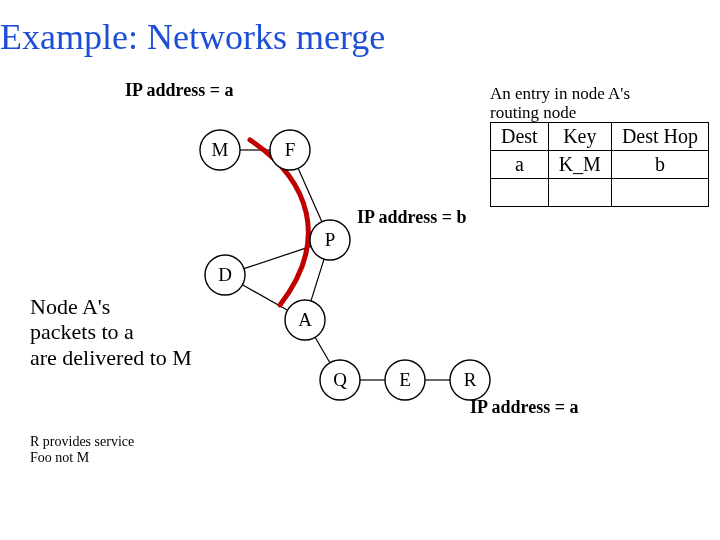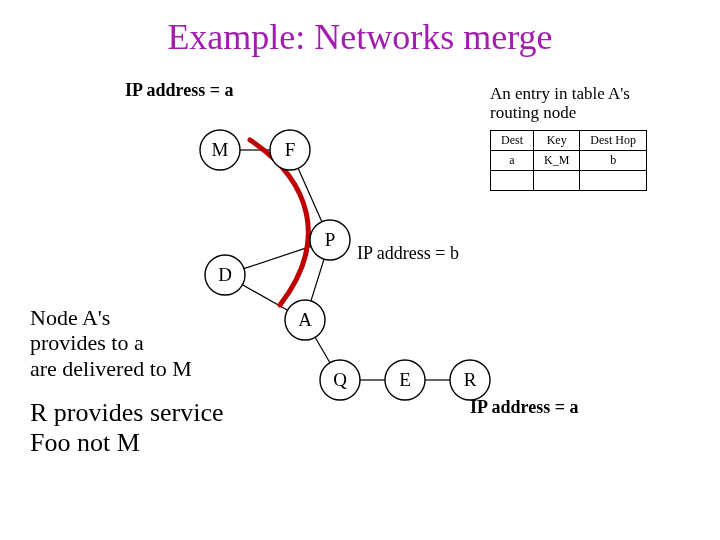--- a/index.html
+++ b/index.html
@@ -1,42 +1,42 @@
 <!DOCTYPE html>
 <html><head>
 <meta charset="utf-8">
 <style>
   html,body{margin:0;padding:0;width:720px;height:540px;background:#fff;font-family:"Times New Roman",Times,serif;color:#000}
   .slide{position:relative;width:720px;height:540px}
-  .title{position:absolute;top:16px;left:0;width:720px;text-align:center;font-size:36px;color:#a21caf;font-weight:400}
+  .title{position:absolute;top:16px;left:0;width:720px;font-size:36px;color:#1d4ed8;font-weight:400}
   .lbl{position:absolute;font-size:18px;line-height:1.15}
   .ip-a{top:80px;left:125px;font-weight:700}
   .table-cap{top:85px;left:490px;font-size:17px;line-height:1.1}
-  .ip-b{top:243px;left:357px;font-weight:400}
+  .ip-b{top:207px;left:357px;font-weight:700}
   .ip-r{top:397px;left:470px;font-weight:700}
-  .caption1{top:305px;left:30px;font-size:22px}
-  .caption2{top:398px;left:30px;font-size:26px}
+  .caption1{top:294px;left:30px;font-size:22px}
+  .caption2{top:434px;left:30px;font-size:14px}
   .italic{}
   svg{position:absolute;top:0;left:0}
-  .routing{position:absolute;top:130px;left:490px;border-collapse:collapse;font-size:12px}
+  .routing{position:absolute;top:122px;left:490px;border-collapse:collapse;font-size:20px}
   .routing th,.routing td{border:1px solid #000;padding:2px 10px;text-align:center;font-weight:400}
   .routing th{border-top:1px solid #000}
 </style>
 </head>
 <body>
 <div class="slide">
 
 <div class="title">Example: Networks merge</div>
 
 <div class="lbl ip-a">IP address = a</div>
 <div class="lbl ip-b">IP address = b</div>
 <div class="lbl ip-r">IP address = a</div>
 
 <div class="lbl table-cap">
-  <span>An entry in table A's</span><br>
+  <span>An entry in node A's</span><br>
   <span>routing node</span>
 </div>
 
 <table class="routing">
   <tbody>
         <tr>
     <th>Dest</th>
     <th>Key</th>
     <th>Dest Hop</th>
   </tr>
@@ -48,21 +48,21 @@
   <tr>
     <td>&nbsp;</td>
           <td>&nbsp;</td>
           <td>&nbsp;</td>
   </tr>
 </tbody>
     </table>
 
 <div class="lbl caption1">
   <span>Node A's</span><br>
-  <span>provides to a</span><br>
+  <span>packets to a</span><br>
   <span>are delivered to M</span>
 </div>
 
 <div class="lbl caption2">
   <span>R provides service</span><br>
   <span class="italic">Foo</span><span> not M</span>
 </div>
 
 <svg width="720" height="540">
   <g id="edges" stroke="#000" stroke-width="1.2" fill="none">

